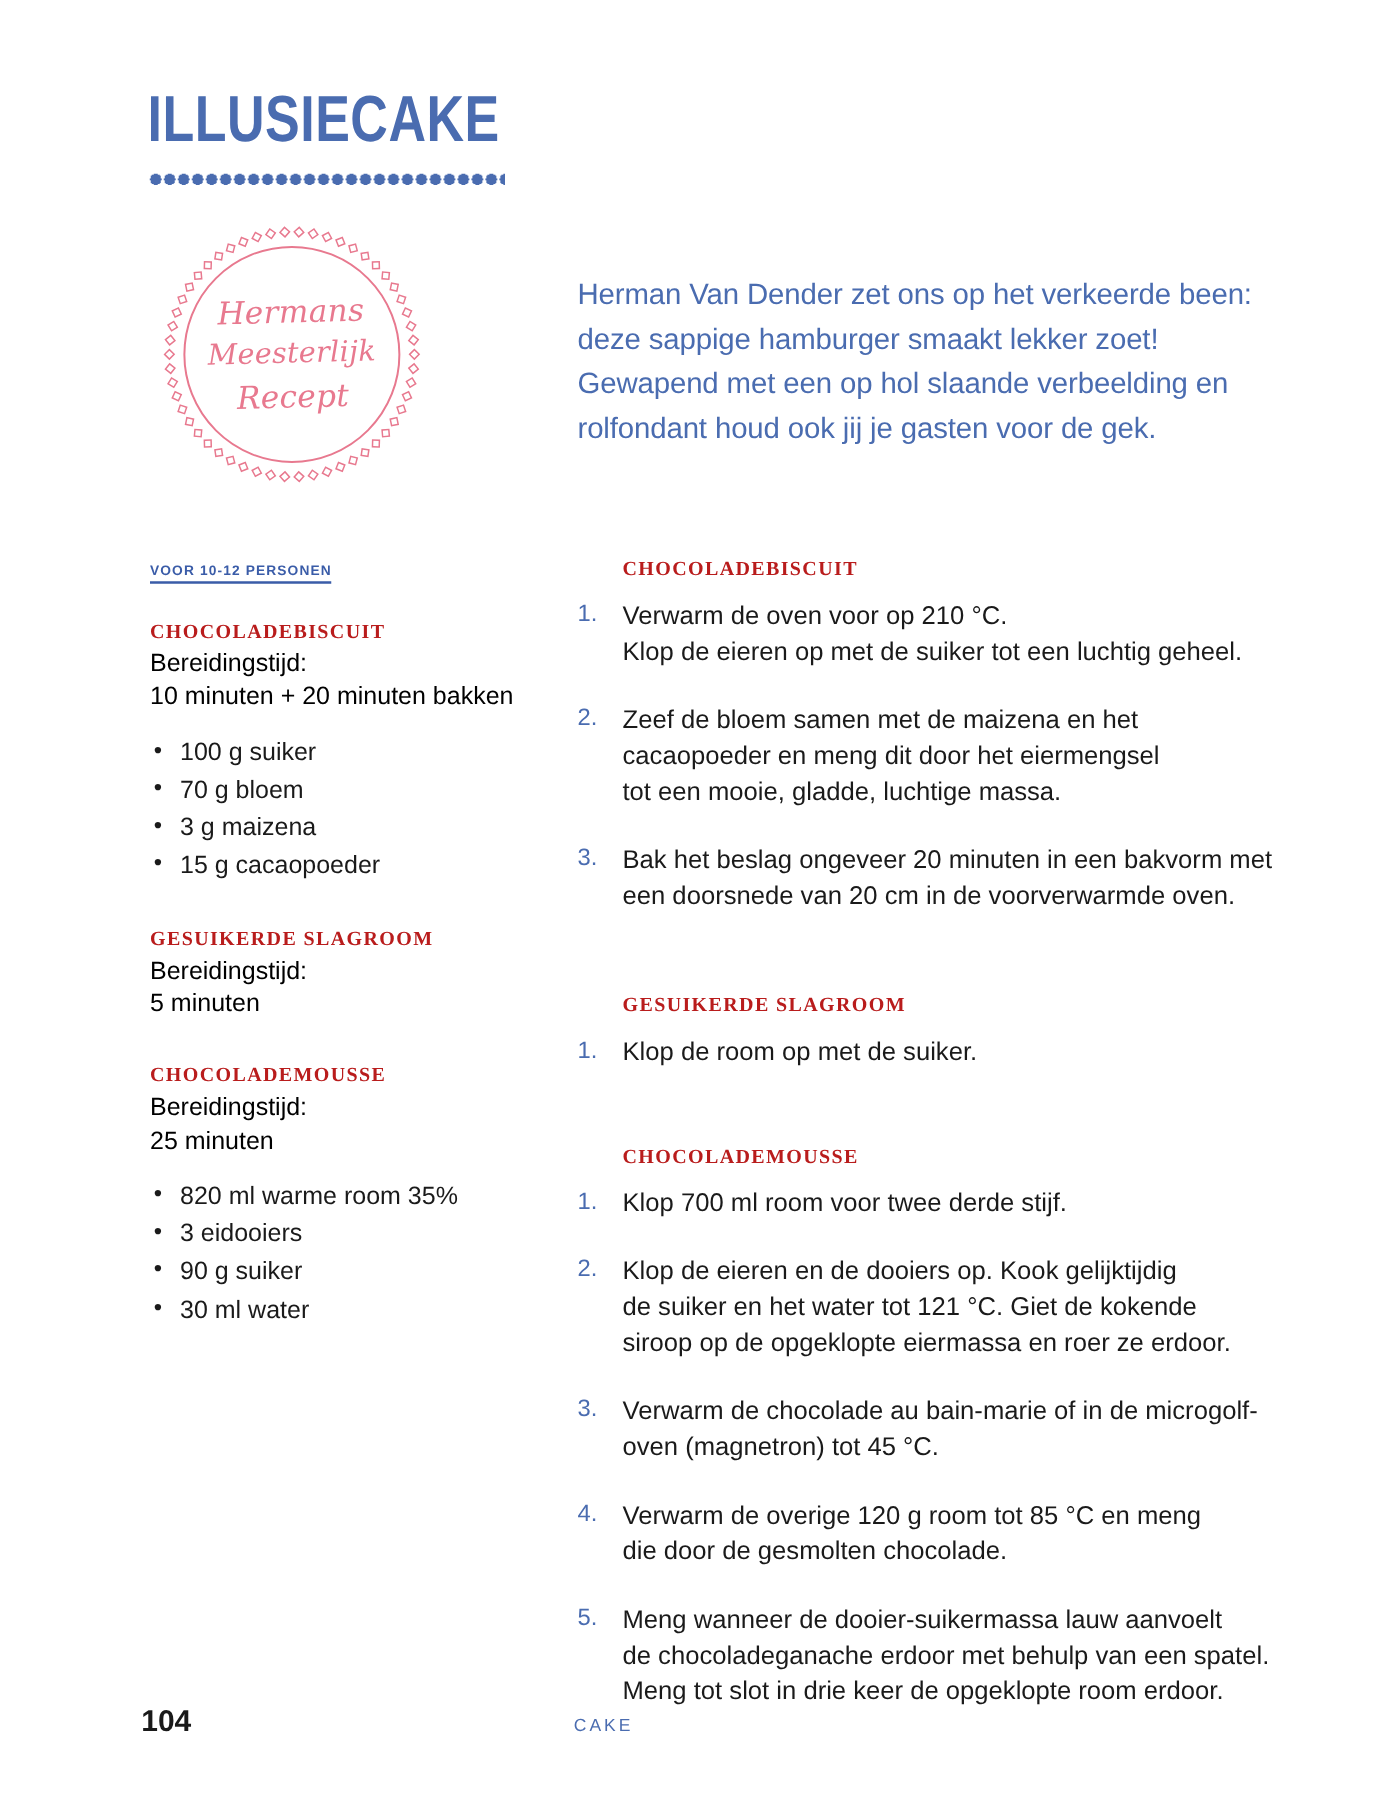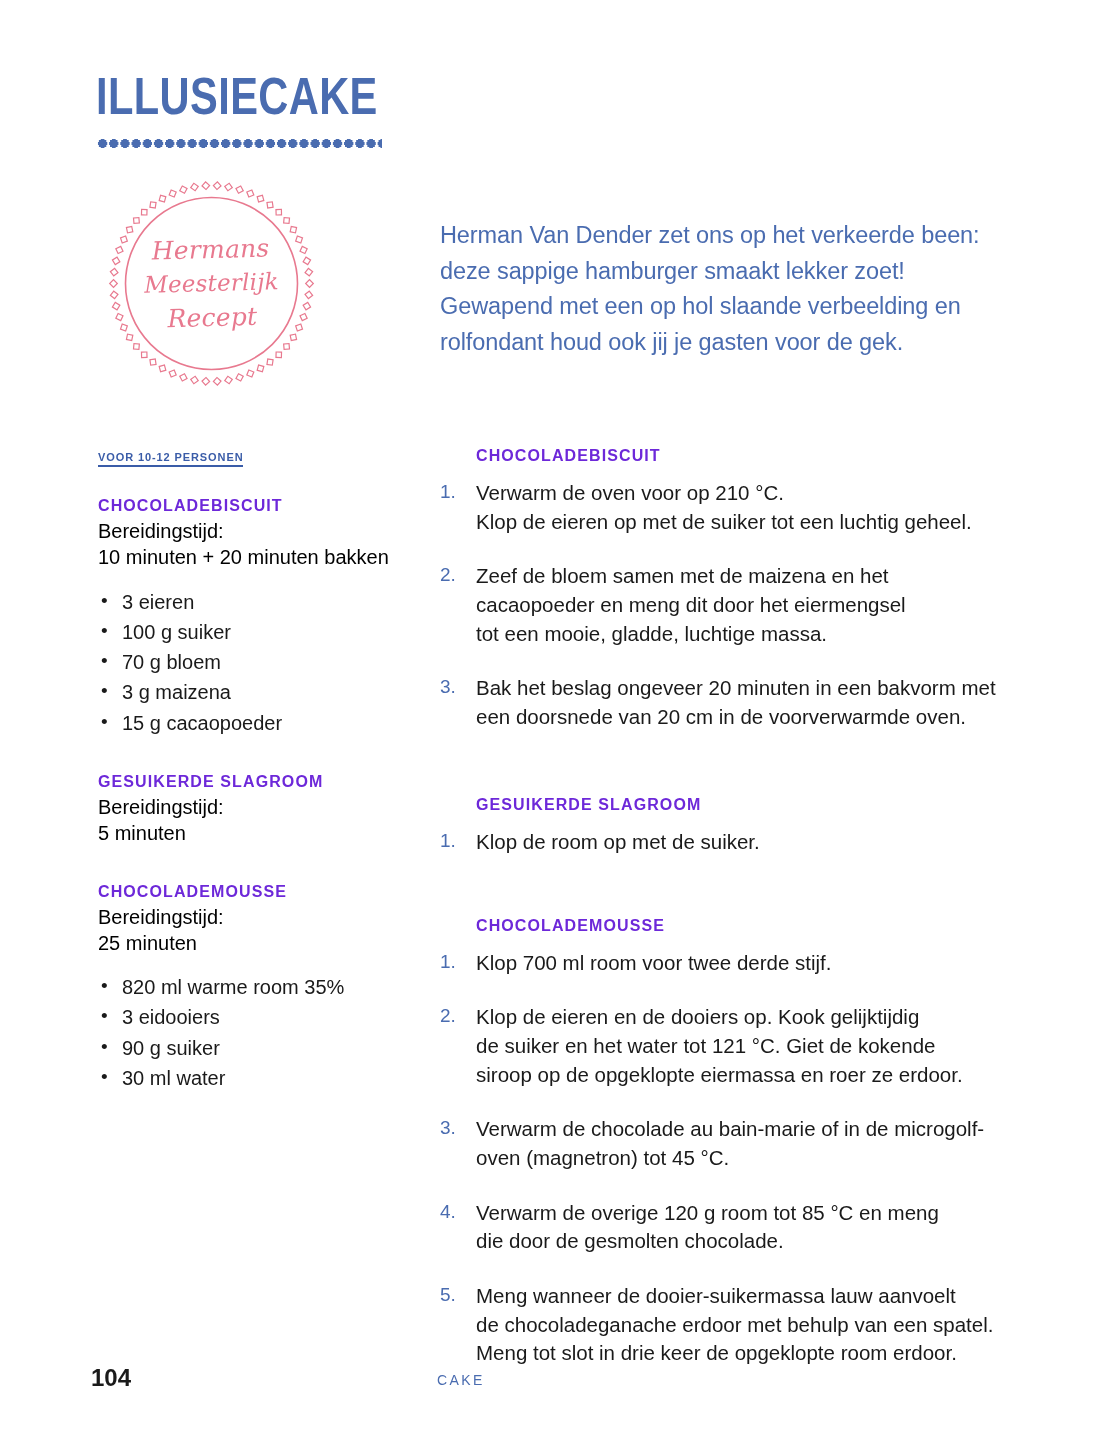--- a/index.html
+++ b/index.html
@@ -4,21 +4,21 @@
 <style>
   html,body{margin:0;padding:0;}
   body{
     width:1117px;height:1440px;
     background:#ffffff;
     font-family:"Liberation Sans", sans-serif;
     color:#1a1a1a;
     position:relative;
     overflow:hidden;
   }
-  .page{position:absolute;inset:0;}
+  .page{position:absolute;inset:0;margin-left:22px;}
 
   
   .title{
     position:absolute;left:96px;top:70px;
     font-family:"Liberation Sans", sans-serif;
     font-weight:bold;
     font-size:52px;
     letter-spacing:0.5px;
     color:#4a6cb0;
     transform:scaleX(0.80);
@@ -69,25 +69,26 @@
     font-weight:bold;
     font-size:11px;
     letter-spacing:0.9px;
     display:inline-block;
     border-bottom:2px solid #3a5ca8;
     padding-bottom:2px;
     margin-bottom:30px;
   }
 
   .sec-head{
-    color:#6d28d9;
+    color:#b91c1c;
     font-weight:bold;
     font-size:16px;
     letter-spacing:1.1px;
     margin:0 0 3px 0;
+    font-family:Liberation Serif, serif;
   }
   .prep{font-size:20px;line-height:1.32;margin:0;color:#000000;}
 
   ul.ingr{list-style:none;margin:18px 0 0 0;padding:0;}
   ul.ingr li{
     font-size:20px;line-height:1.36;
     padding-left:24px;position:relative;
     margin-bottom:3px;
   }
   ul.ingr li::before{
@@ -205,21 +206,20 @@
   <div class="intro">Herman Van Dender zet ons op het verkeerde been: deze sappige hamburger smaakt lekker zoet! Gewapend met een op hol slaande verbeelding en rolfondant houd ook jij je gasten voor de gek.</div>
 
   <div class="col-left">
     <div class="serves">VOOR 10-12 PERSONEN</div>
     <div id="ingr-sections">
         <div class="blk">
           <div class="sec-head">CHOCOLADEBISCUIT</div>
           <p class="prep">Bereidingstijd:</p>
           <p class="prep">10 minuten + 20 minuten bakken</p>
           <ul class="ingr">
-            <li>3 eieren</li>
             <li>100 g suiker</li>
             <li>70 g bloem</li>
             <li>3 g maizena</li>
             <li>15 g cacaopoeder</li>
           </ul>
         </div>
         <div class="blk">
           <div class="sec-head">GESUIKERDE SLAGROOM</div>
           <p class="prep">Bereidingstijd:</p>
           <p class="prep">5 minuten</p>

